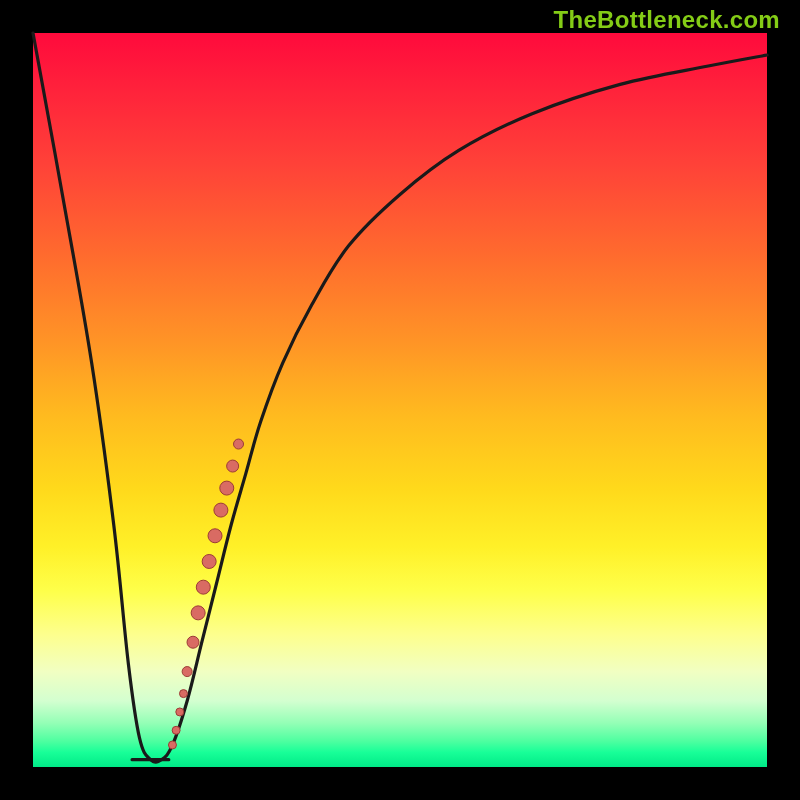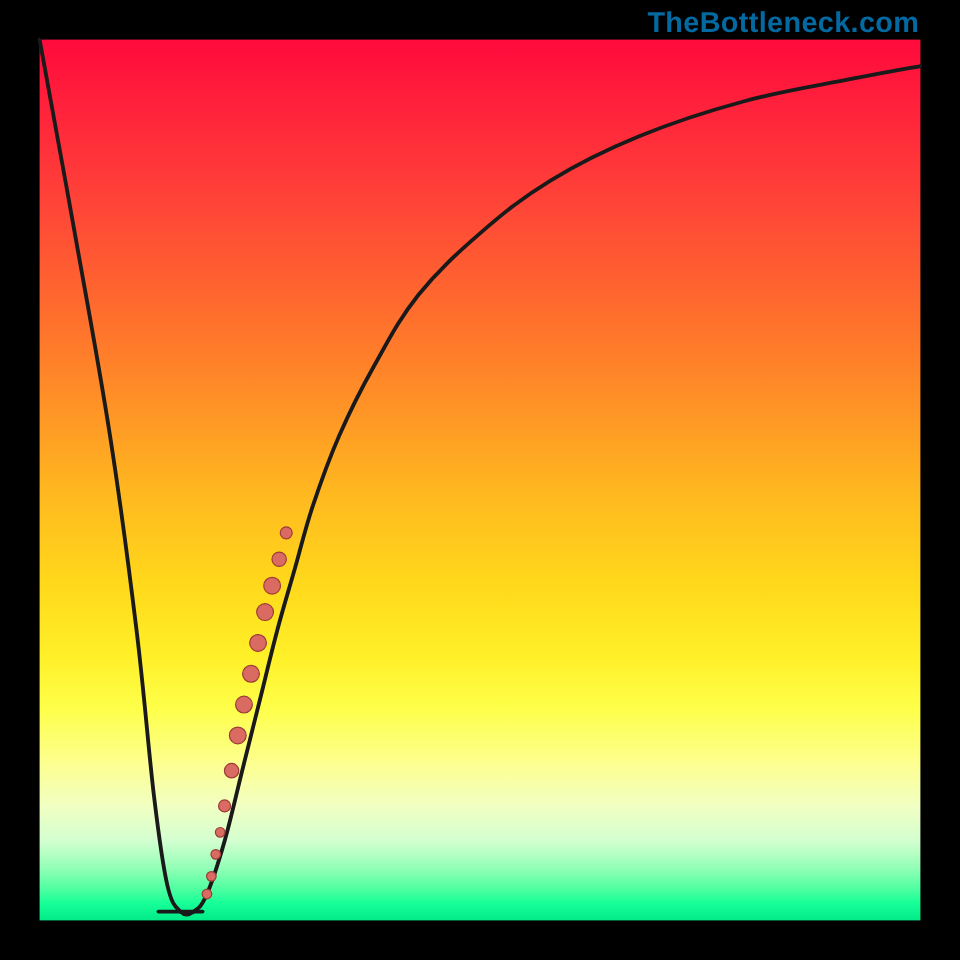--- a/index.html
+++ b/index.html
@@ -39,22 +39,22 @@
       #d3ffd0 91%,
       #94ffb6 94%,
       #4dffa0 96.5%,
       #18ff98 98%,
       #00ea87 100%
     );
   }
   .attribution {
     position: absolute;
     top: 6px;
-    right: 34px;
-    color: #0369a1;
+    right: 20px;
+    color: #84cc16;
     font-size: 24px;
     font-weight: 600;
     letter-spacing: 0.3px;
     font-family: Arial, Helvetica, sans-serif;
   }
   svg.overlay {
     position: absolute;
     left: 33px;
     top: 33px;
     width: 734px;

